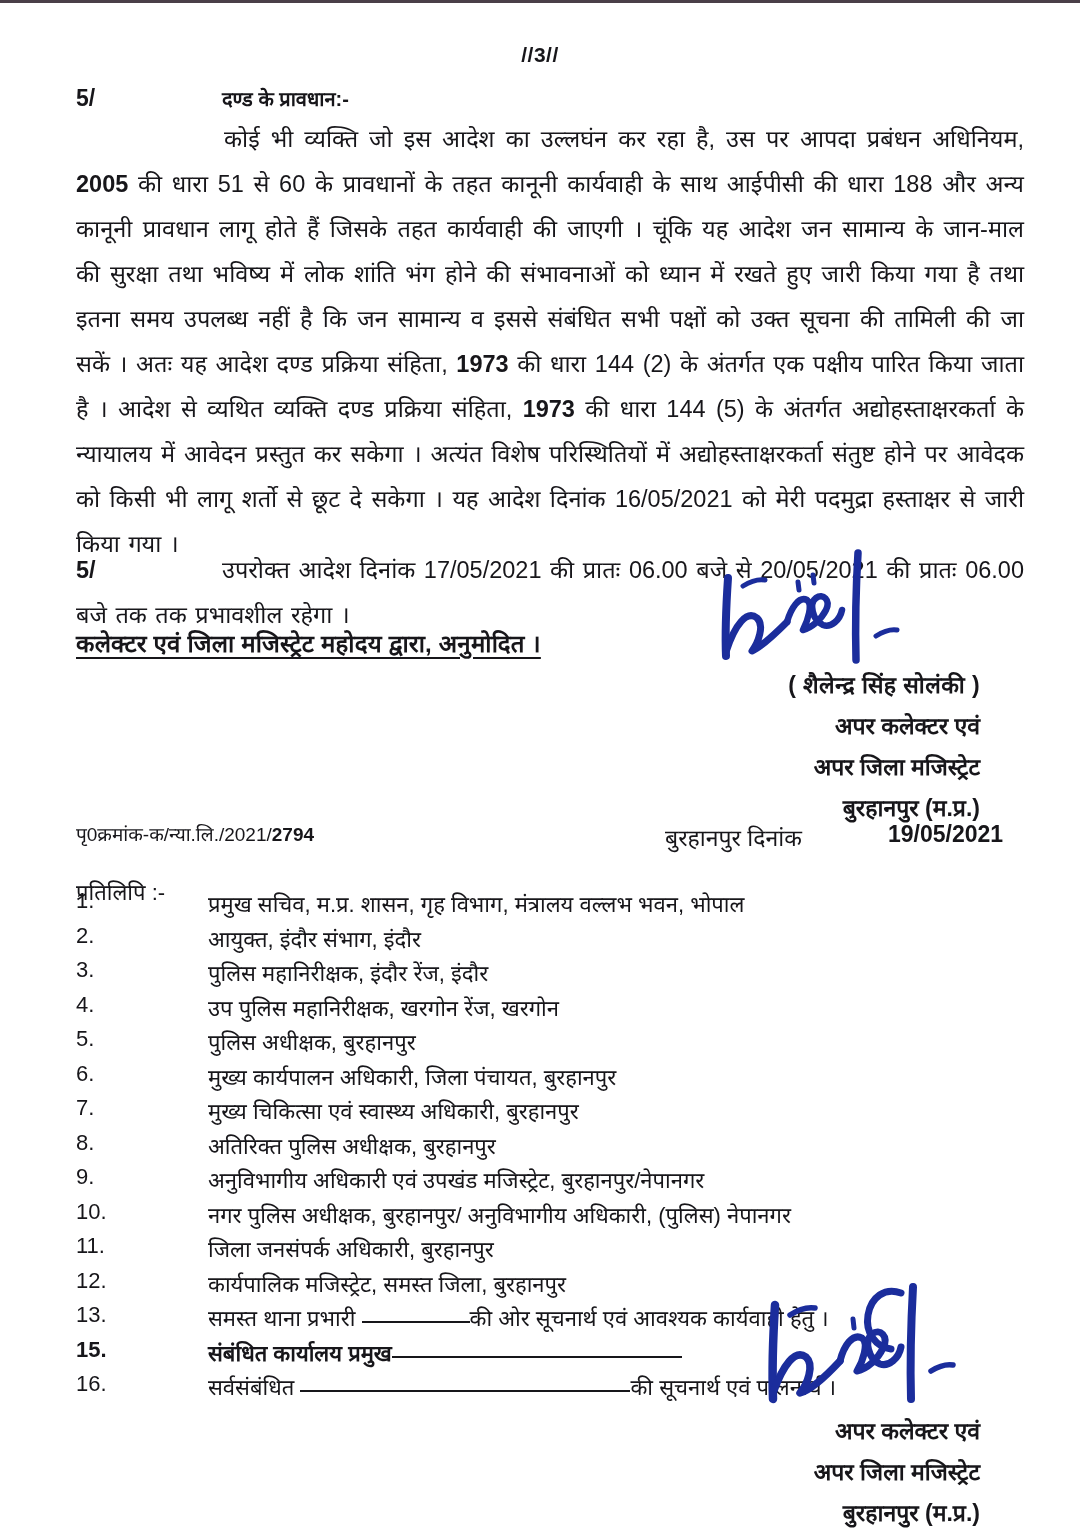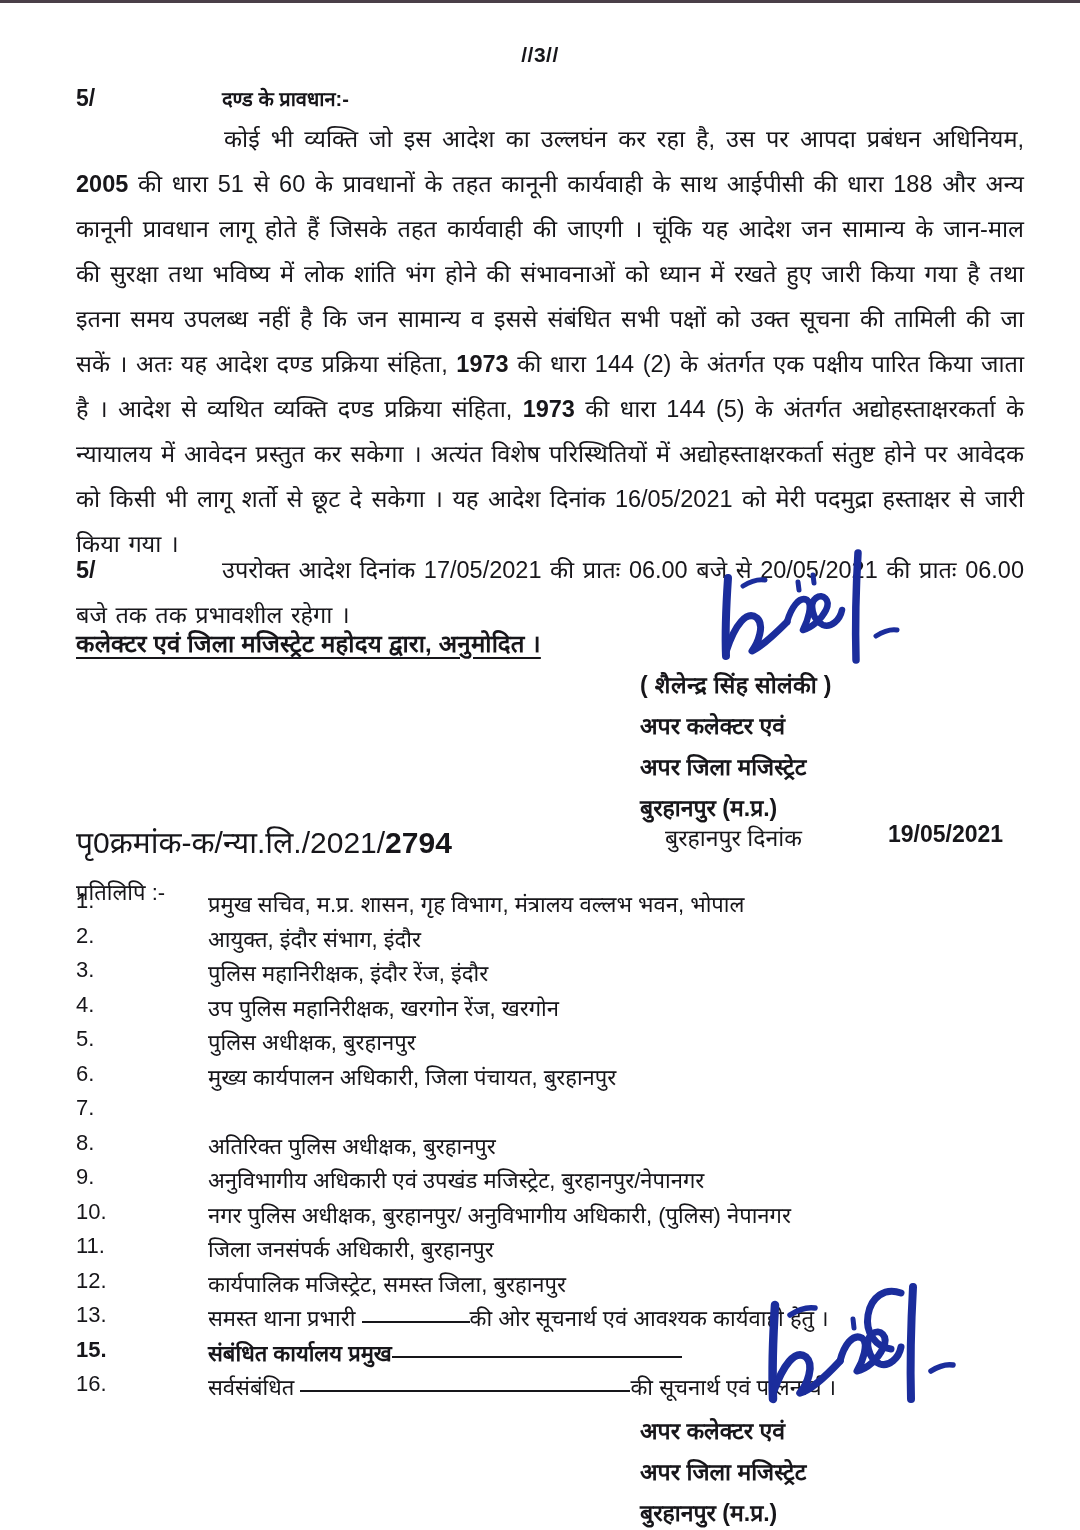--- a/index.html
+++ b/index.html
@@ -95,33 +95,33 @@
     font-weight: bold;
     text-decoration: underline;
     text-underline-offset: 5px;
     letter-spacing: 0.2px;
     text-align: right;
   }
 
   
   .sign-block {
     position: absolute;
-    text-align: left;
+    text-align: right;
     font-size: 23px;
     font-weight: bold;
     line-height: 41px;
     white-space: nowrap;
   }
   .sign-block .name { letter-spacing: 0.4px; }
 
   
   .ref-left {
     position: absolute;
     left: 76px;
-    font-size: 30px;
+    font-size: 19px;
     white-space: nowrap;
   }
   .ref-left b { font-weight: bold; }
   .ref-place {
     position: absolute;
     font-size: 23px;
     white-space: nowrap;
   }
   .ref-date {
     position: absolute;
@@ -244,20 +244,21 @@
     <div class="copy-item">
           <span class="num">5.</span>
           <span class="txt">पुलिस अधीक्षक, बुरहानपुर</span>
         </div>
     <div class="copy-item">
           <span class="num">6.</span>
           <span class="txt">मुख्य कार्यपालन अधिकारी, जिला पंचायत, बुरहानपुर</span>
         </div>
     <div class="copy-item">
           <span class="num">7.</span>
+          <span class="txt">मुख्य चिकित्सा एवं स्वास्थ्य अधिकारी, बुरहानपुर</span>
         </div>
     <div class="copy-item">
           <span class="num">8.</span>
           <span class="txt">अतिरिक्त पुलिस अधीक्षक, बुरहानपुर</span>
         </div>
     <div class="copy-item">
           <span class="num">9.</span>
           <span class="txt">अनुविभागीय अधिकारी एवं उपखंड मजिस्ट्रेट, बुरहानपुर/नेपानगर</span>
         </div>
     <div class="copy-item">

